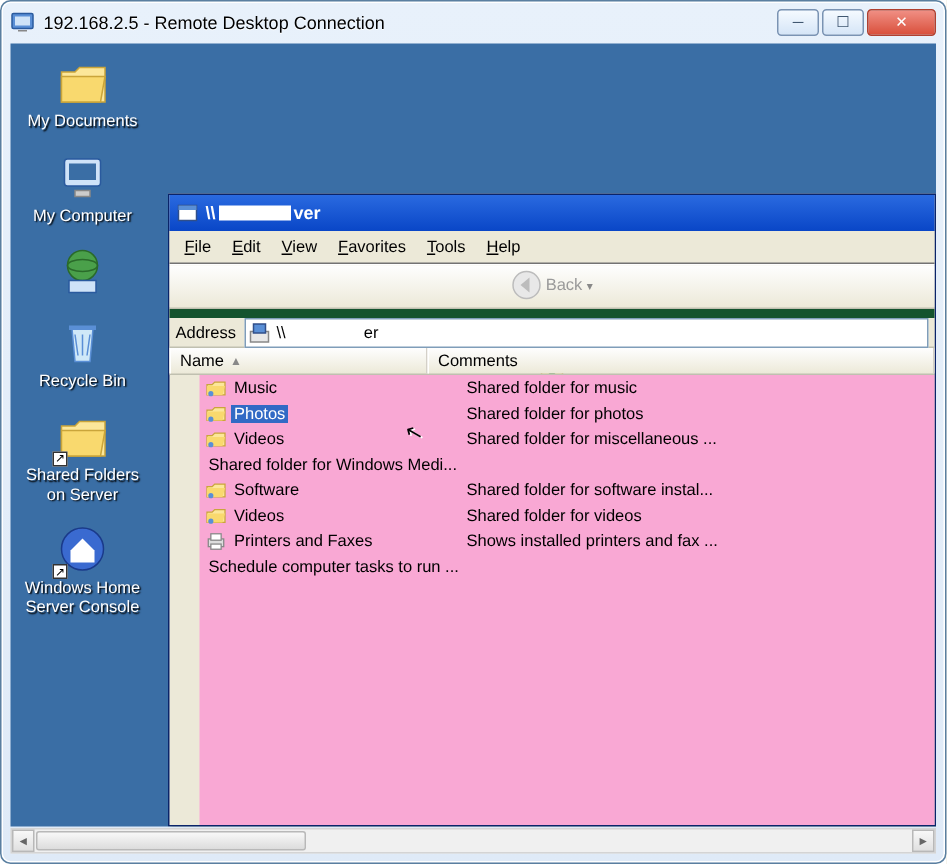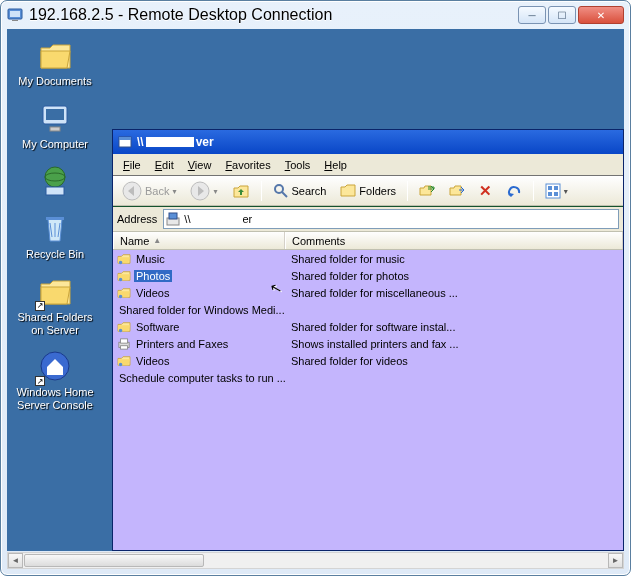--- a/index.html
+++ b/index.html
@@ -1,46 +1,46 @@
 <!DOCTYPE html>
 <html><head>
 <meta charset="utf-8">
 <style>
   * { box-sizing: border-box; margin: 0; padding: 0; font-family: "Segoe UI", Tahoma, sans-serif; }
   body { background: #fff; width: 631px; height: 576px; overflow: hidden; }
   .outer-window { width: 631px; height: 576px; border: 1px solid #5a7fa0; border-radius: 7px; background: linear-gradient(#e8f1fb, #dfeaf7); box-shadow: inset 0 0 0 1px #fff; position: relative; }
   .titlebar { height: 28px; display: flex; align-items: center; padding: 0 6px; }
   .titlebar .app-icon { width: 16px; height: 16px; margin-right: 6px; }
-  .titlebar .title { font-size: 16px; color: #000; flex: 1; text-shadow: 0 1px 0 #fff; }
+  .titlebar .title { font-size: 12px; color: #000; flex: 1; text-shadow: 0 1px 0 #fff; }
   .win-controls { display: flex; gap: 0; }
   .win-btn { width: 28px; height: 18px; border: 1px solid #7a93b3; border-radius: 3px; background: linear-gradient(#f5faff,#d5e5f7); margin-left: 2px; display:flex; align-items:center; justify-content:center; font-size:10px; color:#405770;}
   .win-btn.close { width: 46px; background: linear-gradient(#f08f84,#d9503c); border-color:#b04030; color:#fff;}
   .client-area { position: absolute; top: 28px; left: 6px; right: 6px; bottom: 24px; background: #3a6ea5; overflow: hidden; }
   .desktop-icons { position: absolute; top: 8px; left: 8px; width: 80px; display: flex; flex-direction: column; gap: 12px; }
   .dicon { display: flex; flex-direction: column; align-items: center; text-align: center; color: #fff; font-size: 11px; cursor: pointer; }
   .dicon .glyph { width: 36px; height: 36px; display:flex; align-items:center; justify-content:center; }
   .dicon span.lbl { margin-top: 2px; text-shadow: 1px 1px 1px #000; line-height: 1.15; }
 
   .inner-window { position: absolute; top: 100px; left: 105px; right: 0; bottom: 0; background: #ece9d8; border: 1px solid #0a246a; box-shadow: 2px 2px 2px rgba(0,0,0,.3); display:flex; flex-direction:column; }
   .inner-title { height: 24px; background: linear-gradient(#2a6ae0,#0946c7); display:flex; align-items:center; padding:0 4px; color:#fff; font-size:12px; font-weight:bold;}
   .inner-title .ico { width:16px; height:16px; margin-right:4px; }
   .menu-bar { height: 22px; background: #ece9d8; display:flex; align-items:center; padding: 0 4px; font-size:11px; gap:2px; border-bottom:1px solid #737373;}
   .menu-bar .mi { padding: 2px 6px; cursor:pointer; }
   .menu-bar .mi u { text-decoration: underline; }
-  .toolbar { height: 30px; background: linear-gradient(#fefefe,#ece9d8); border-top:1px solid #fff; border-bottom:1px solid #c0c0b0; display:flex; align-items:center; padding:0 4px; gap:4px; font-size:11px;}
+  .toolbar { height: 30px; background: linear-gradient(#fefefe,#ece9d8); border-top:1px solid #fff; border-bottom:1px solid #c0c0b0; display:flex; align-items:center; padding:0 4px; gap:4px; font-size:11px;flex-direction:column;}
   .tb-btn { display:flex; align-items:center; gap:3px; padding:2px 4px; border:1px solid transparent; border-radius:3px; cursor:pointer;}
   .tb-sep { width:1px; height:20px; background:#c0c0b0; margin:0 2px; border-right:1px solid #fff;}
-  .addr-bar { height: 26px; background:#ece9d8; border-top:1px solid #14532d; border-bottom:1px solid #c0c0b0; display:flex; align-items:center; padding:0 4px; font-size:11px; gap:6px;}
+  .addr-bar { height: 26px; background:#ece9d8; border-top:6px solid #14532d; border-bottom:1px solid #c0c0b0; display:flex; align-items:center; padding:0 4px; font-size:11px; gap:6px;}
   .addr-input { flex:1; height:20px; border:1px solid #7f9db9; background:#fff; display:flex; align-items:center; padding:0 2px; gap:4px;}
   .addr-input input { border:none; outline:none; flex:1; font-size:11px; }
   .list-header { height:18px; background:linear-gradient(#fefefe,#ece9d8); border-bottom:1px solid #c0c0b0; display:flex; font-size:11px; }
   .list-header .col { border-right:1px solid #d4d0c8; border-left:1px solid #fff; padding:2px 6px; display:flex; align-items:center; gap:4px;}
   .col-name { width:172px;text-align:right; }
   .col-comments { flex:1; }
-  .list-body { flex:1; background:#c4b5fd; overflow:auto; font-size:11px; }
+  .list-body { flex:1; background:#f9a8d4; overflow:auto; font-size:11px;margin-left:20px; }
   .row { display:flex; height:17px; align-items:center; }
   .row .cell-name { width:172px; padding-left:4px; display:flex; align-items:center; gap:3px; }
   .row .cell-comments { flex:1; padding-left:6px; }
   .row.selected .nm { background:#316ac5; color:#fff; padding:0 2px; }
   .row .nm { padding:0 2px; }
   .folder-glyph { width:14px; height:12px; }
   .sort-arrow { font-size:8px; color:#888; }
 
   .h-scrollbar { position:absolute; left:6px; right:6px; bottom:6px; height:17px; background:#f0f0f0; border:1px solid #d4d4d4; display:flex; align-items:center;}
   .h-scrollbar .thumb { position:absolute; left:16px; width:180px; height:13px; background:linear-gradient(#f8f8f8,#dcdcdc); border:1px solid #b8b8b8; border-radius:2px; top:1px;}
@@ -289,38 +289,38 @@
                 <path d="M1 5 L15 5 L13 12 L1 12 Z" fill="#f9d96e"></path>
                 <circle cx="4" cy="11" r="2" fill="#5a8fd6"></circle>
               </svg>
               <span class="nm">Software</span>
             </div>
             <div class="cell-comments">Shared folder for software instal...</div>
           </div>
           <div class="row">
             <div class="cell-name">
               <svg class="folder-glyph" viewBox="0 0 16 14">
+                <path d="M1 4 L5 4 L7 2 L15 2 L15 12 L1 12 Z" fill="#fce79a" stroke="#caa53a"></path>
+                <path d="M1 5 L15 5 L13 12 L1 12 Z" fill="#f9d96e"></path>
+                <circle cx="4" cy="11" r="2" fill="#5a8fd6"></circle>
+              </svg>
+              <span class="nm">Videos</span>
+            </div>
+            <div class="cell-comments">Shared folder for videos</div>
+          </div>
+          <div class="row">
+            <div class="cell-name">
+              <svg class="folder-glyph" viewBox="0 0 16 14">
                 <rect x="2" y="5" width="12" height="6" fill="#ddd" stroke="#888"></rect>
                 <rect x="4" y="1" width="8" height="5" fill="#fff" stroke="#888"></rect>
                 <rect x="4" y="9" width="8" height="4" fill="#fff" stroke="#888"></rect>
               </svg>
               <span class="nm">Printers and Faxes</span>
             </div>
             <div class="cell-comments">Shows installed printers and fax ...</div>
-          </div>
-          <div class="row">
-            <div class="cell-name">
-              <svg class="folder-glyph" viewBox="0 0 16 14">
-                <path d="M1 4 L5 4 L7 2 L15 2 L15 12 L1 12 Z" fill="#fce79a" stroke="#caa53a"></path>
-                <path d="M1 5 L15 5 L13 12 L1 12 Z" fill="#f9d96e"></path>
-                <circle cx="4" cy="11" r="2" fill="#5a8fd6"></circle>
-              </svg>
-              <span class="nm">Videos</span>
-            </div>
-            <div class="cell-comments">Shared folder for videos</div>
           </div>
           <div class="row">
             <div class="cell-comments">Schedule computer tasks to run ...</div>
           </div>
         </div>
     </div>
   </div>
 
   <div class="h-scrollbar">
     <div class="arrow left">◄</div>

